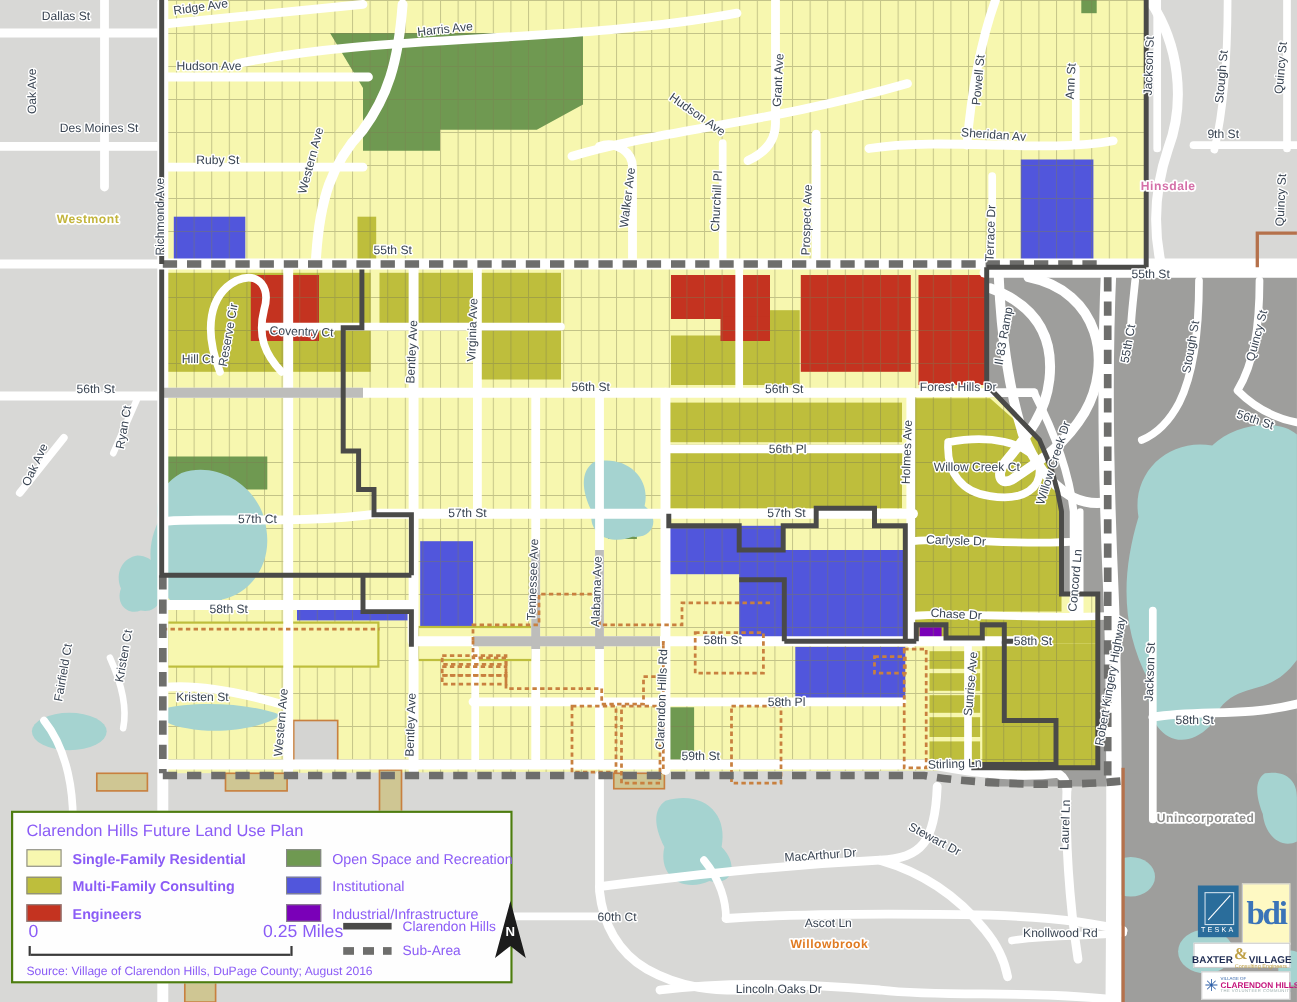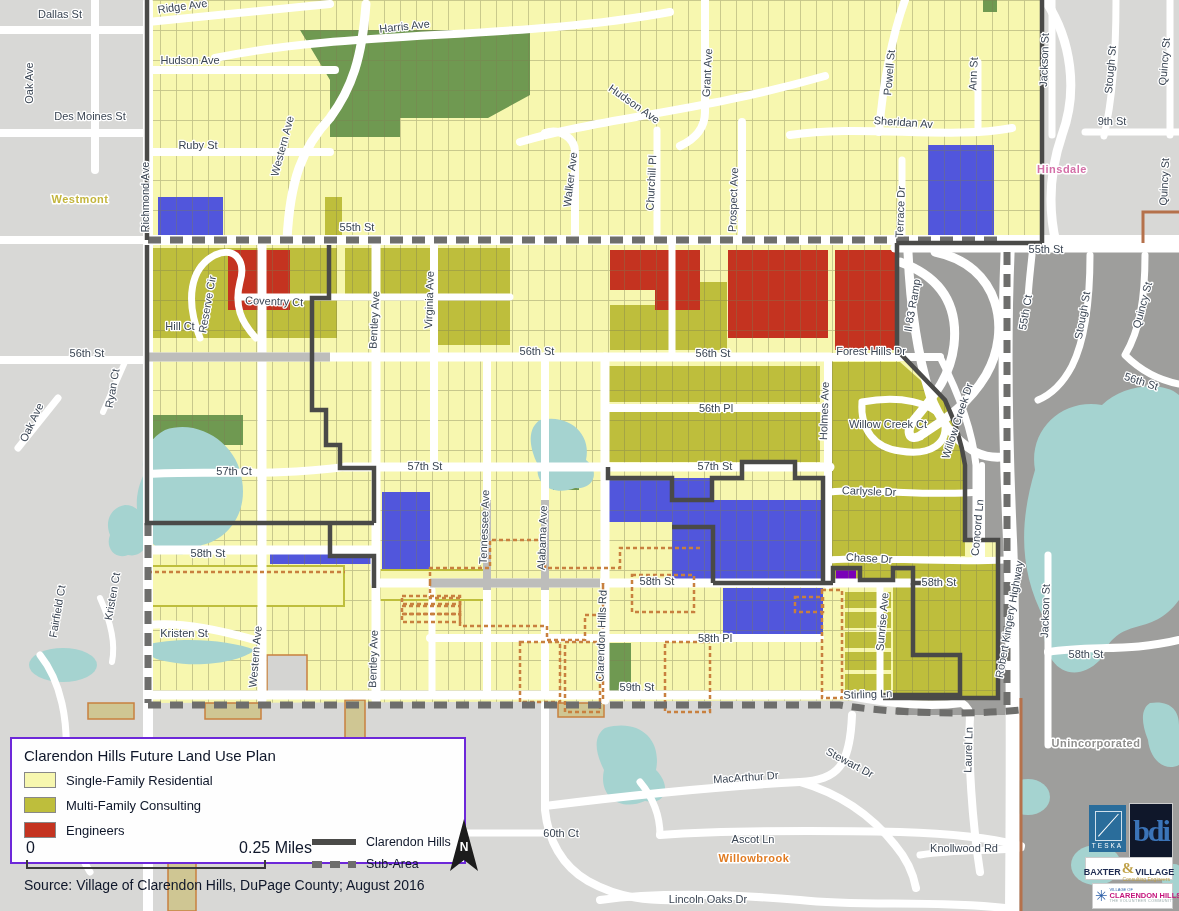--- a/index.html
+++ b/index.html
@@ -3,48 +3,48 @@
 <meta charset="utf-8">
 <style>
   html,body{margin:0;padding:0;background:#fff;}
   #stage{position:relative;width:1179px;height:911px;overflow:hidden;
          font-family:"Liberation Sans",sans-serif;background:#D8D8D6;}
   svg text{font-family:"Liberation Sans",sans-serif;}
   .st-lbl{font-size:11px;fill:#3A4553;text-anchor:middle;
           paint-order:stroke;stroke:#ffffff;stroke-width:2.6px;stroke-linejoin:round;}
   .place{font-weight:bold;stroke-width:3.2px;letter-spacing:.5px;}
   
-  #legend{position:absolute;left:10px;top:737px;width:456px;height:127px;
-          background:#FEFEFE;border:2px solid #6d28d9;box-sizing:border-box;color:#0f172a;}
+  #legend{position:absolute;left:10px;top:737px;width:456px;height:157px;
+          background:#FEFEFE;border:2px solid #4d7c0f;box-sizing:border-box;color:#8b5cf6;}
   #legend-title{position:absolute;left:12px;top:8px;font-size:15px;}
   .leg-col{position:absolute;top:32px;display:flex;flex-direction:column;gap:7px;}
-  #leg-col1{left:12px;} #leg-col2{left:248px;}
+  #leg-col1{left:12px;font-weight:bold;} #leg-col2{left:248px;}
   .leg-item{display:flex;align-items:center;gap:10px;height:18px;}
   .swatch{width:32px;height:16px;border:1px solid #888;box-sizing:border-box;flex:0 0 auto;}
   .leg-label{font-size:13px;white-space:nowrap;}
   #scale-wrap{position:absolute;left:14px;top:100px;width:240px;}
   #scale-nums{display:flex;justify-content:space-between;font-size:16px;}
   #scale-nums .miles{margin-right:-46px;}
   #scalebar{margin-top:3px;height:9px;border-left:2px solid #3a3a3a;border-right:2px solid #3a3a3a;position:relative;}
   #scalebar:after{content:"";position:absolute;left:0;right:0;bottom:0;border-bottom:2px solid #3a3a3a;}
   #leg-lines{position:absolute;left:300px;top:96px;display:flex;flex-direction:column;gap:8px;}
   .leg-line{display:flex;align-items:center;gap:10px;}
   .line-sym{width:44px;height:7px;flex:0 0 auto;}
   .line-sym.solid{background:#4A4A48;height:6px;}
   .line-sym.dashed{background:repeating-linear-gradient(90deg,#6E6E6C 0 10px,transparent 10px 18px);}
   .leg-line span.txt{font-size:12.5px;}
-  #legend-source{position:absolute;left:12px;top:138px;font-size:14px;}
+  #legend-source{position:absolute;left:12px;top:138px;font-size:11px;}
   #north-wrap{position:absolute;left:436px;top:78px;}
   
   .logo{position:absolute;box-sizing:border-box;}
   #logo-teska{left:1089px;top:805px;width:37px;height:47px;background:#2A6D9B;color:#fff;}
   #logo-teska .diag{position:absolute;left:6px;top:6px;width:25px;height:28px;border:1px solid #cfe0ec;}
   #logo-teska .diag:after{content:"";position:absolute;left:2px;top:24px;width:30px;border-top:1.5px solid #fff;transform:rotate(-48deg);transform-origin:0 0;}
   #logo-teska .tx{position:absolute;bottom:3px;left:0;right:0;text-align:center;font-size:6.5px;letter-spacing:2px;}
-  #logo-bdi{left:1129px;top:803px;width:44px;height:56px;background:#0f172a;border:1px solid #ccc;
+  #logo-bdi{left:1129px;top:803px;width:44px;height:56px;background:#fef9c3;border:1px solid #ccc;
             display:flex;align-items:center;justify-content:center;}
   #logo-bdi .tx{font-size:30px;font-weight:bold;color:#3B74B8;font-family:"Liberation Serif",serif;letter-spacing:-2px;}
   #logo-baxter{left:1085px;top:857px;width:88px;height:23px;background:#fff;border:1px solid #ccc;padding:2px 2px 0 2px;}
   #logo-baxter .row{display:flex;align-items:flex-end;justify-content:center;color:#1F2C52;font-weight:bold;font-size:9px;}
   #logo-baxter .amp{color:#BFA046;font-size:15px;font-family:"Liberation Serif",serif;margin:0 1px;}
   #logo-baxter .sub{text-align:right;font-size:5px;color:#BFA046;margin-top:-1px;}
   #logo-village{left:1092px;top:883px;width:81px;height:26px;background:#fff;border:1px solid #ccc;display:flex;align-items:center;}
   #logo-village .star{color:#2B5EA7;font-size:15px;margin:0 2px;}
   #logo-village .stack{display:flex;flex-direction:column;line-height:1;}
   #logo-village .v1{font-size:4px;color:#2B5EA7;}
@@ -366,20 +366,34 @@
         </div>
         <div class="leg-item">
           <span class="swatch" style="background-color: rgb(190, 190, 60);"></span>
           <span class="leg-label">Multi-Family Consulting</span>
         </div>
         <div class="leg-item">
           <span class="swatch" style="background-color: rgb(196, 51, 32);"></span>
           <span class="leg-label">Engineers</span>
         </div>
       </div>
+  <div class="leg-col" id="leg-col2">
+        <div class="leg-item">
+          <span class="swatch" style="background-color: rgb(111, 153, 81);"></span>
+          <span class="leg-label">Open Space and Recreation</span>
+        </div>
+        <div class="leg-item">
+          <span class="swatch" style="background-color: rgb(81, 86, 220);"></span>
+          <span class="leg-label">Institutional</span>
+        </div>
+        <div class="leg-item">
+          <span class="swatch" style="background-color: rgb(122, 0, 184);"></span>
+          <span class="leg-label">Industrial/Infrastructure</span>
+        </div>
+      </div>
   <div id="scale-wrap">
     <div id="scale-nums">
       <span>0</span>
       <span class="miles">0.25 Miles</span>
     </div>
     <div id="scalebar"></div>
   </div>
   <div id="leg-lines">
         <div class="leg-line">
           <span class="line-sym solid"></span>

